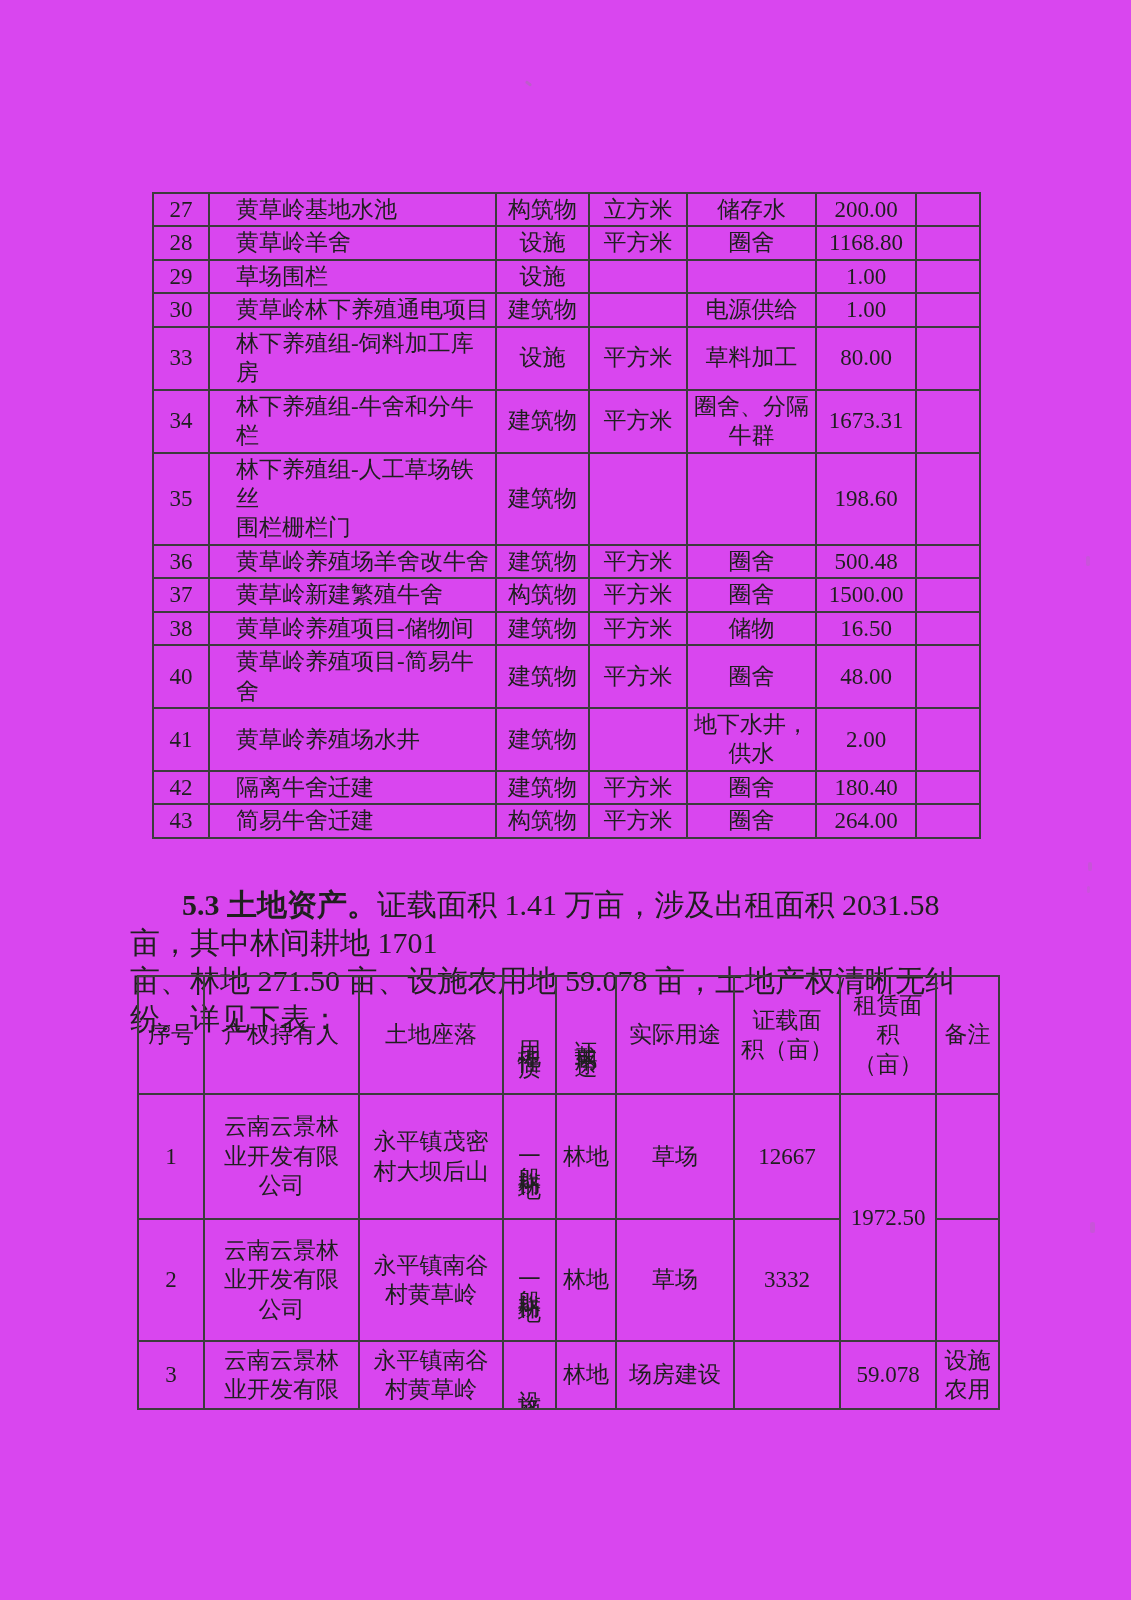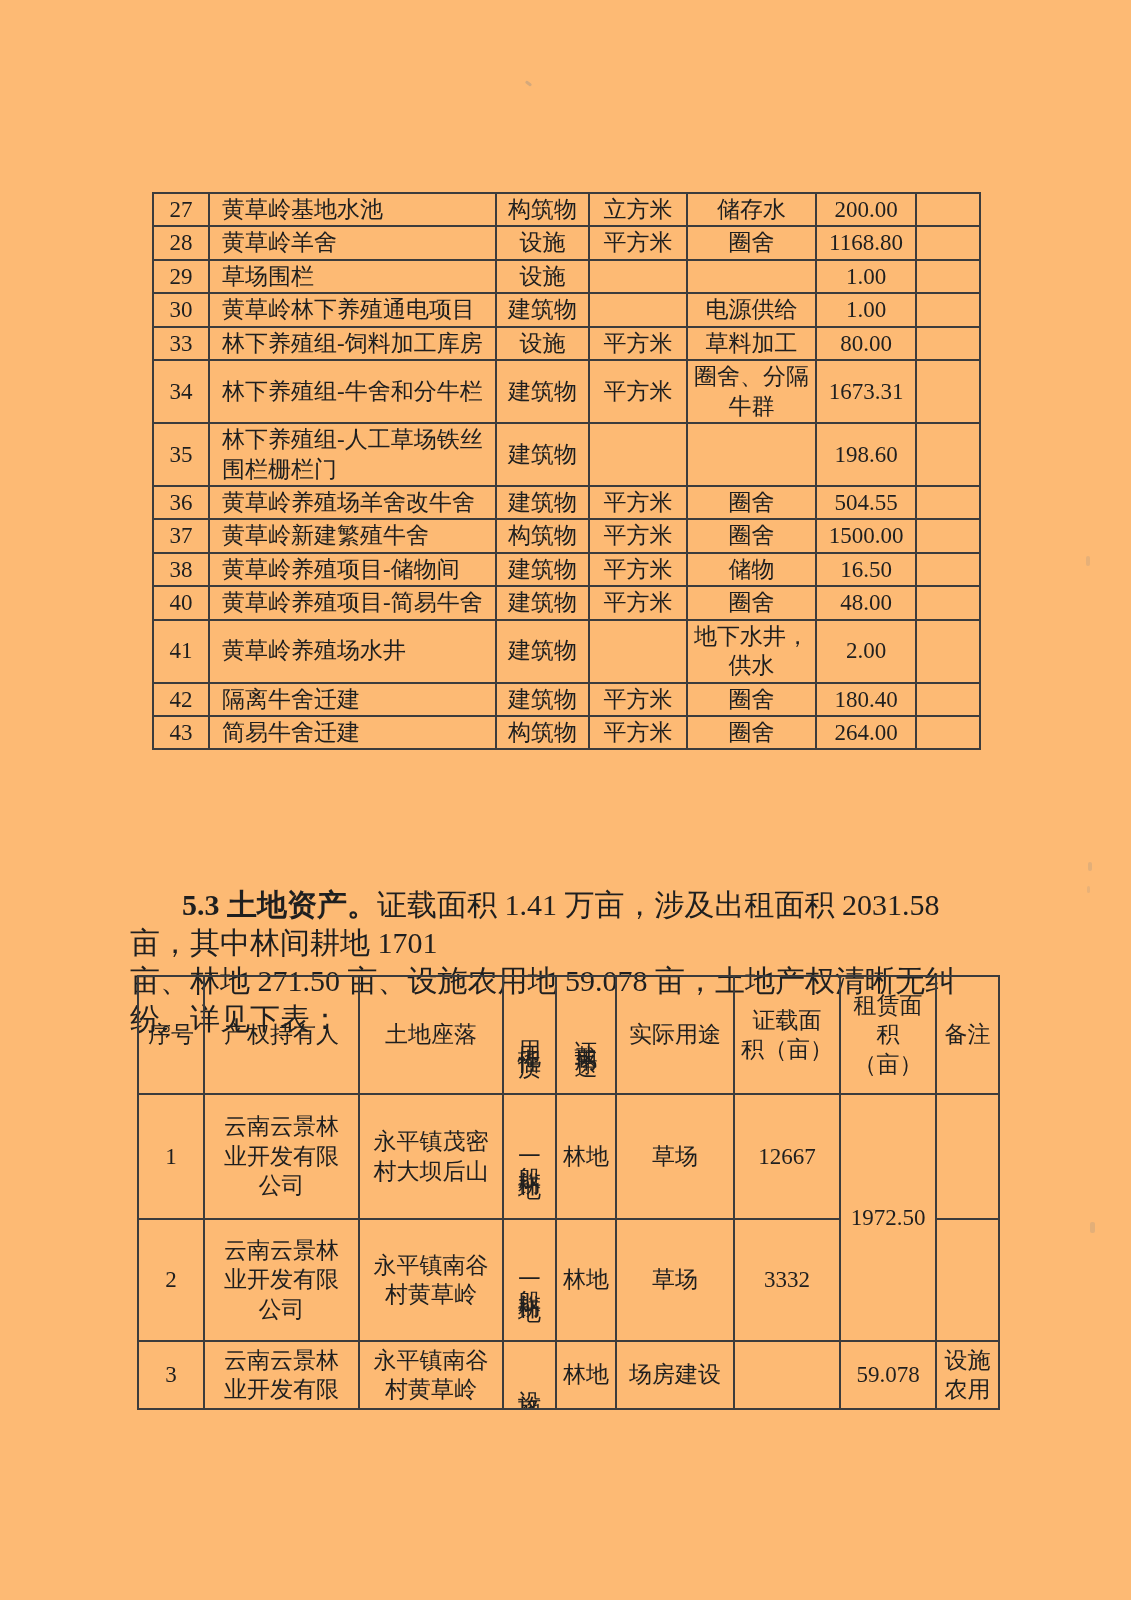--- a/index.html
+++ b/index.html
@@ -1,38 +1,38 @@
 <!DOCTYPE html>
 <html><head>
 <meta charset="utf-8">
 <style>
   html,body{margin:0;padding:0;background:#e8e8e8;}
   .page{
     position:relative;
     width:1131px;height:1600px;
     margin:0 auto;
-    background:#fdba74;
+    background:#d946ef;
     overflow:hidden;
     font-family:"Liberation Serif","DejaVu Serif",serif;
     color:#1f1f1f;
   }
   table{border-collapse:collapse;table-layout:fixed;position:absolute;}
   td{
     border:2px solid #3c3c3c;
     text-align:center;
     vertical-align:middle;
     font-size:23px;
     line-height:1.28;
     white-space:pre-line;
     padding:1px 3px;
     overflow:hidden;
   }
   
   .asset{left:152px;top:192px;width:827px;}
-  .asset td.name{text-align:left;padding-left:12px;}
+  .asset td.name{text-align:left;padding-left:26px;}
   .r30{height:30px}.r32{height:32px}.r50{height:50px}.r55{height:55px}
   .r56{height:56px}.r57{height:57px}.r58{height:58px}
   
   .para{
     position:absolute;left:130px;top:886px;width:845px;
     margin:0;font-size:30px;line-height:38px;
     text-indent:52px;white-space:pre-line;text-align:left;
   }
   .b{font-weight:bold;}
   
@@ -139,21 +139,21 @@
         <td></td>
         <td>198.60</td>
         <td></td>
       </tr>
       <tr class="r32">
         <td>36</td>
         <td class="name">黄草岭养殖场羊舍改牛舍</td>
         <td>建筑物</td>
         <td>平方米</td>
         <td>圈舍</td>
-        <td>504.55</td>
+        <td>500.48</td>
         <td></td>
       </tr>
       <tr class="r32">
         <td>37</td>
         <td class="name">黄草岭新建繁殖牛舍</td>
         <td>构筑物</td>
         <td>平方米</td>
         <td>圈舍</td>
         <td>1500.00</td>
         <td></td>

